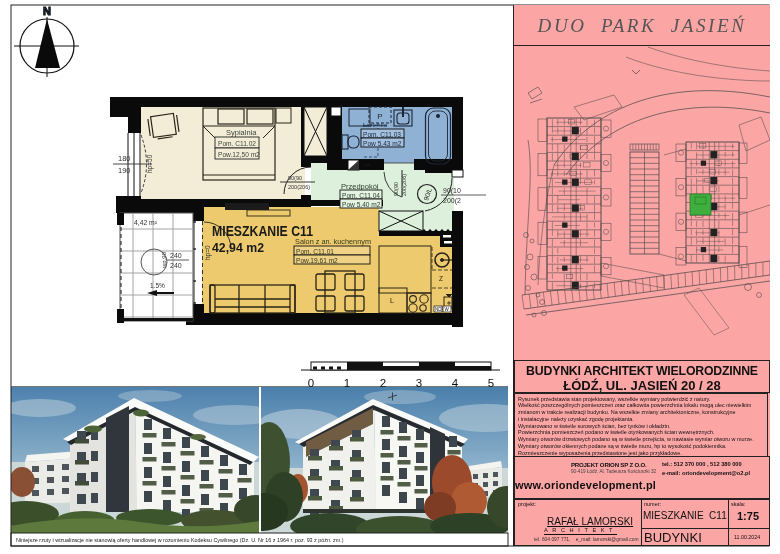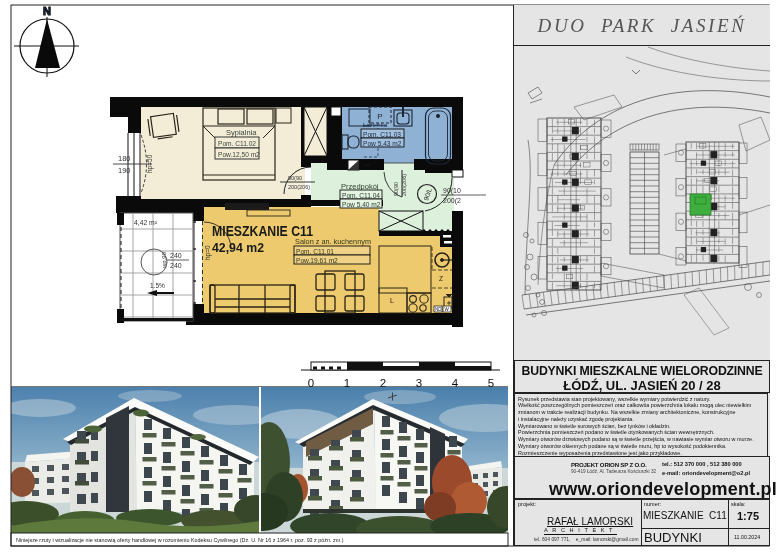--- a/index.html
+++ b/index.html
@@ -589,21 +589,21 @@
 <text x="311" y="385">0</text>
           <text x="347" y="385">1</text>
           <text x="383" y="385">2</text>
           <text x="419" y="385">3</text>
           <text x="455" y="385">4</text>
           <text x="491" y="385">5</text>
 </g>
 </g>
 </svg>
 
-<div style="position:absolute;left:513px;top:5px;width:256px;height:541px;background:#e5e5e5;border-left:1px solid #222;">
+<div style="position:absolute;left:513px;top:5px;width:256px;height:541px;background:#fca5a5;border-left:1px solid #222;">
 
 <div style="position:absolute;left:0;top:0;width:256px;height:40px;border-bottom:1px solid #222;
 font-family:'Liberation Serif',serif;font-style:italic;font-size:19px;color:#555;
 letter-spacing:2.6px;word-spacing:7px;text-align:center;line-height:41px;white-space:nowrap;">DUO PARK JASIEŃ</div>
 
 <div style="position:absolute;left:0;top:0;">
         <svg width="256" height="307" viewBox="0 0 256 307" style="position:absolute;left:0px;top:40px">
 
 <g stroke="#454545" fill="none" stroke-width="0.7">
 <path d="M40,120 C75,68 145,30 256,52"></path>
@@ -1014,42 +1014,42 @@
 <circle cx="245" cy="250" r="2.5"></circle>
 <circle cx="12" cy="190" r="2.5"></circle>
 <circle cx="18" cy="196" r="2"></circle>
 <circle cx="20" cy="270" r="2"></circle>
 <circle cx="30" cy="268" r="2.5"></circle>
 </g>
 </svg>
 </div>
 
 <div style="position:absolute;left:0px;top:355px;width:254px;height:31px;border:1px solid #222;text-align:center;font-weight:bold;color:#111;">
-<div style="font-size:12.3px;margin-top:2.5px;letter-spacing:-0.2px;white-space:nowrap;">BUDYNKI MIESZKALNE WIELORODZINNE</div>
+<div style="font-size:12.3px;margin-top:2.5px;letter-spacing:-0.2px;white-space:nowrap;">BUDYNKI ARCHITEKT WIELORODZINNE</div>
 <div style="font-size:13px;white-space:nowrap;">ŁÓDŹ, UL. JASIEŃ 20 / 28</div>
 </div>
 
 <div style="position:absolute;left:0px;top:388px;width:254px;height:64px;border:1px solid #222;font-size:5.45px;color:#111;line-height:6.75px;padding:1.5px 0 0 3px;box-sizing:border-box;white-space:nowrap;overflow:hidden;">
 Rysunek przedstawia stan projektowany, wszelkie wymiary potwierdzić z natury.<br>
 Wielkość poszczególnych pomieszczeń oraz całkowita powierzchnia lokalu mogą ulec niewielkim<br>
 zmianom w trakcie realizacji budynku. Na wszelkie zmiany architektoniczne, konstrukcyjne<br>
 i instalacyjne należy uzyskać zgodę projektanta.<br>
 Wymiarowano w świetle surowych ścian, bez tynków i okładzin.<br>
 Powierzchnia pomieszczeń podano w świetle otynkowanych ścian wewnętrznych.<br>
 Wymiary otworów drzwiowych podano są w świetle przejścia, w nawiasie wymiar otworu w murze.<br>
 Wymiary otworów okiennych podane są w świetle muru, hp to wysokość podokiennika.<br>
 Rozmieszczenie wyposażenia przedstawione jest jako przykładowe.
 </div>
 
 <div style="position:absolute;left:0px;top:451px;width:254px;height:42px;border:1px solid #222;color:#111;">
 <div style="position:absolute;left:56px;top:4px;font-size:6.1px;font-weight:bold;letter-spacing:-0.2px;">PROJEKT ORION SP Z O.O.</div>
 <div style="position:absolute;left:56px;top:12px;font-size:4.7px;color:#444;">90-419 Łódź, Al. Tadeusza Kościuszki 32</div>
 <div style="position:absolute;left:147px;top:4px;font-size:5.7px;font-weight:bold;">tel.: 512 370 000 , 512 380 000</div>
 <div style="position:absolute;left:147px;top:12.5px;font-size:5.7px;font-weight:bold;">e-mail: oriondevelopment@o2.pl</div>
-<div style="position:absolute;left:0;top:22px;width:254px;text-align:right;font-size:18px;font-weight:bold;letter-spacing:0.2px;margin-left:8px;">www.oriondevelopment.pl</div>
+<div style="position:absolute;left:0;top:22px;width:254px;text-align:left;font-size:11px;font-weight:bold;letter-spacing:0.2px;">www.oriondevelopment.pl</div>
 </div>
 
 <div style="position:absolute;left:0px;top:493px;width:254px;height:46px;border:1px solid #222;color:#111;">
 
 <div style="position:absolute;left:126px;top:0;width:1px;height:46px;background:#222;"></div>
 
 <div style="position:absolute;left:213px;top:0;width:1px;height:46px;background:#222;"></div>
 
 <div style="position:absolute;left:126px;top:29px;width:128px;height:1px;background:#222;"></div>
 <div style="position:absolute;left:3px;top:2px;font-size:5.5px;">projekt:</div>

